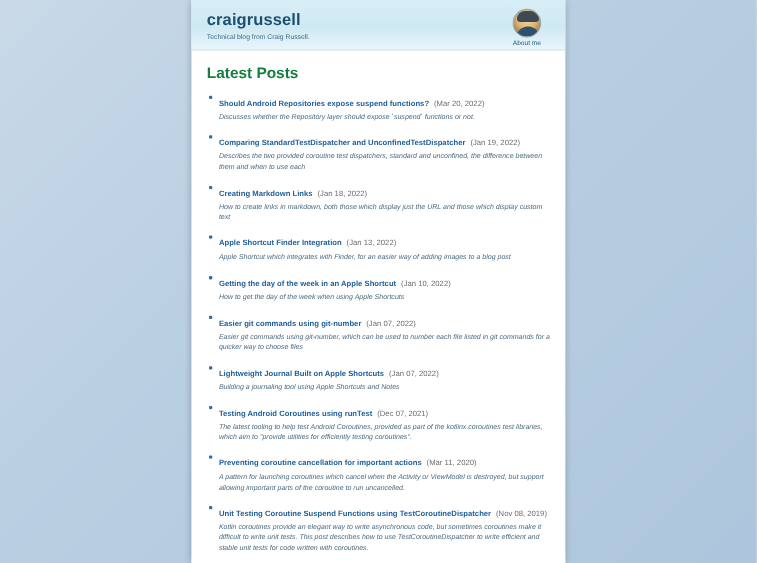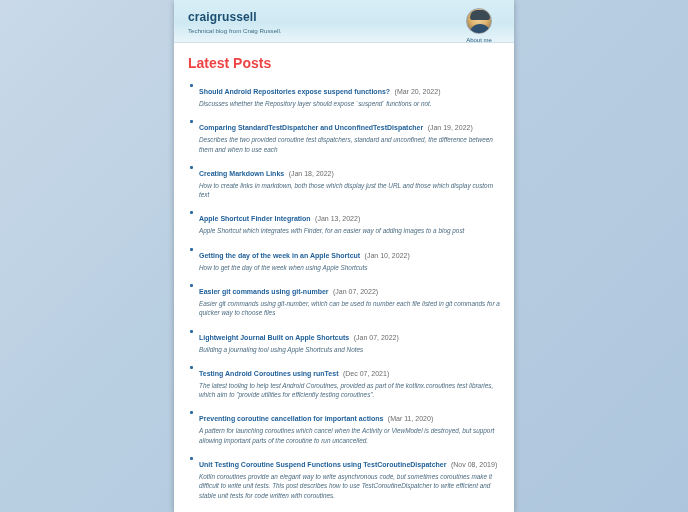--- a/index.html
+++ b/index.html
@@ -21,21 +21,21 @@
     overflow: hidden;
     position: relative;
   }
   .header {
     background: linear-gradient(180deg, #d8eef6 0%, #cfe9f3 55%, #e8f5fa 100%);
     padding: 10px 14px 8px 14px;
     position: relative;
     border-bottom: 1px solid #cfe0e8;
   }
   .site-title {
-    font-size: 12px;
+    font-size: 15px;
     font-weight: bold;
     color: #1b4f72;
     letter-spacing: 0.1px;
     margin: 0 0 3px 0;
   }
   .site-tagline {
     font-size: 6.2px;
     color: #3f6d86;
     margin: 0;
   }
@@ -75,21 +75,21 @@
     color: #2a5f80;
     margin-top: 3px;
     text-decoration: none;
   }
   .content {
     padding: 10px 14px 0 14px;
   }
   .page-title {
     font-size: 14px;
     font-weight: bold;
-    color: #ef4444;
+    color: #15803d;
     margin: 2px 0 9px 0;
   }
   ul.post-list {
     list-style: none;
     margin: 0;
     padding: 0;
   }
   ul.post-list > li {
     position: relative;
     padding-left: 11px;

